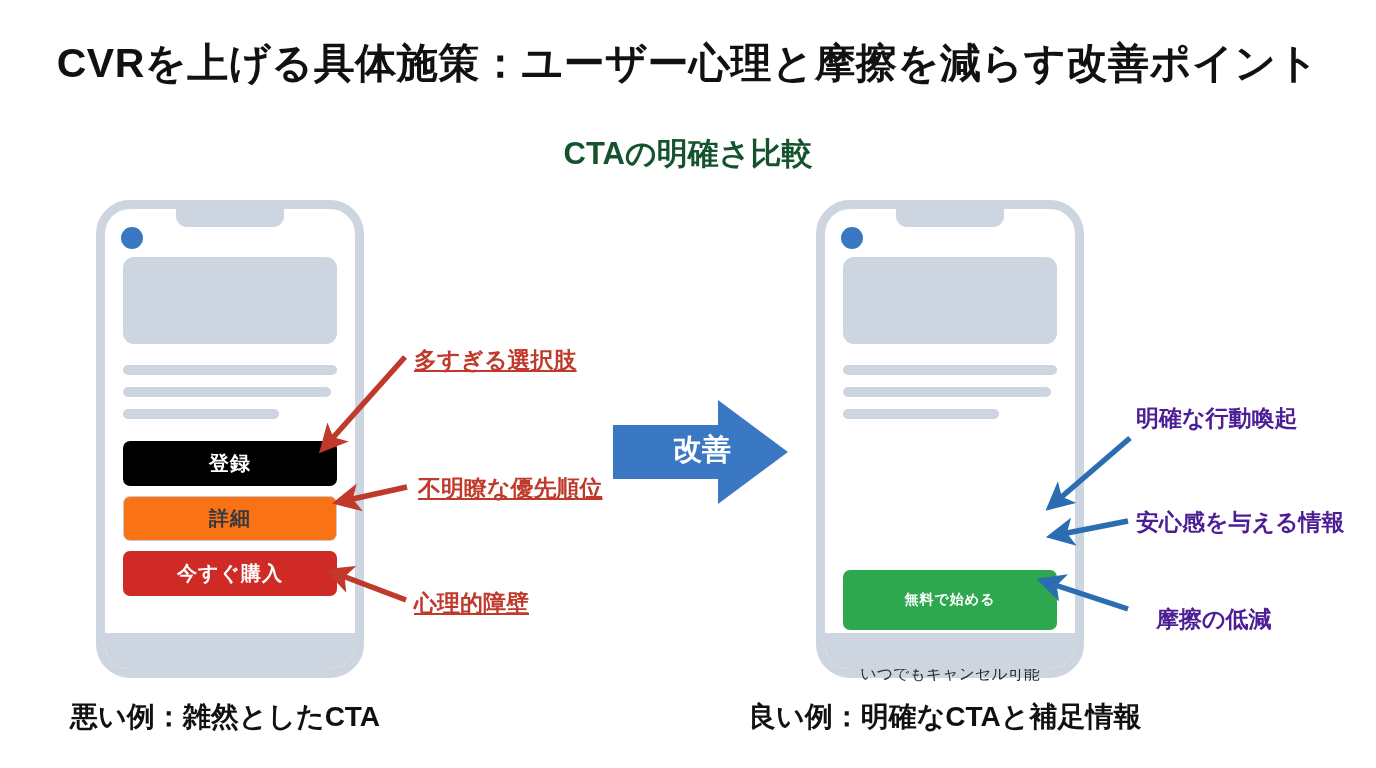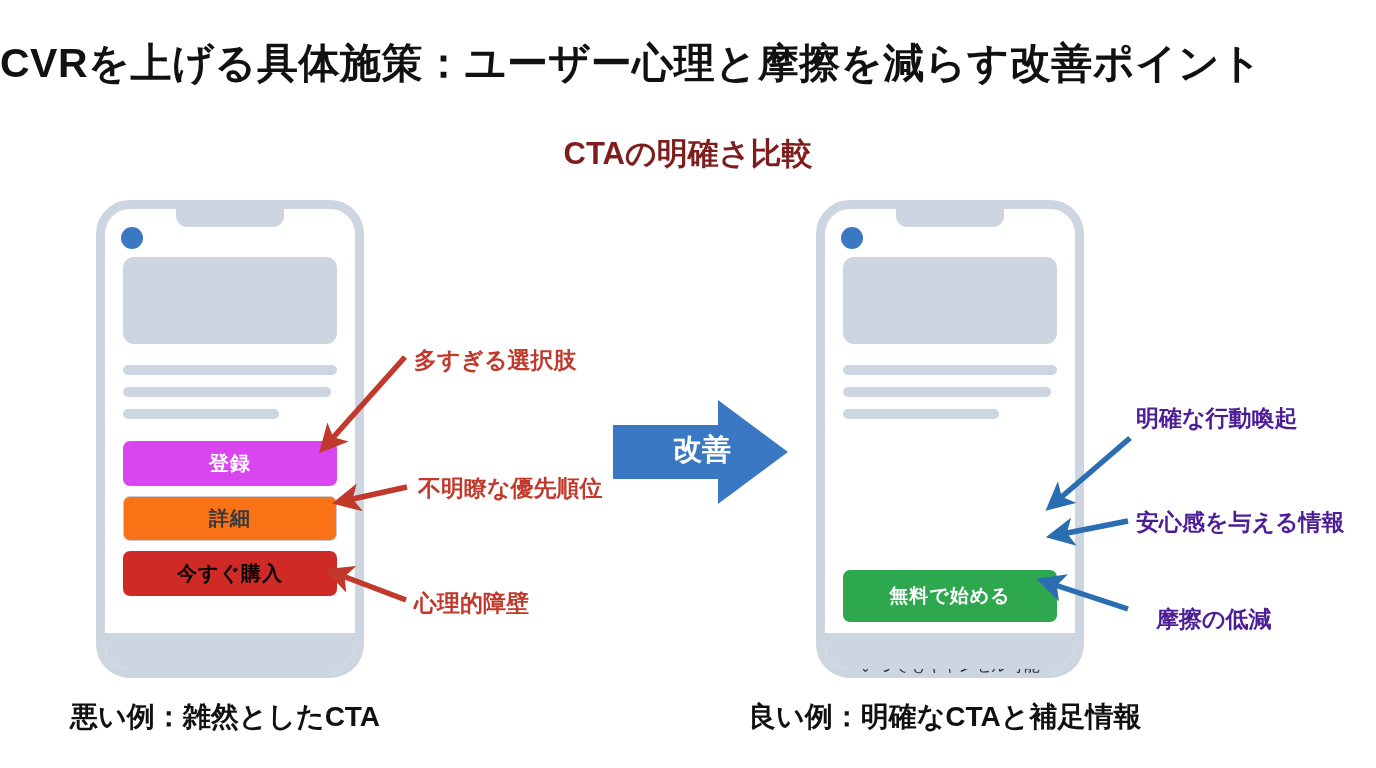--- a/index.html
+++ b/index.html
@@ -21,36 +21,36 @@
     width: 1376px;
     height: 768px;
   }
 
   
   .main-title {
     position: absolute;
     left: 0;
     top: 36px;
     width: 1376px;
-    text-align: left;
+    text-align: center;
     font-size: 41px;
     font-weight: bold;
     letter-spacing: 0.5px;
     color: #111111;
     white-space: nowrap;
   }
   .sub-title {
     position: absolute;
     left: 0;
     top: 133px;
     width: 1376px;
     text-align: center;
     font-size: 31px;
     font-weight: bold;
-    color: #7f1d1d;
+    color: #14532d;
     white-space: nowrap;
   }
 
   
   .phone {
     position: absolute;
     width: 268px;
     height: 478px;
     border: 9px solid #ccd5e0;
     border-radius: 34px;
@@ -123,24 +123,24 @@
     border-radius: 7px;
     display: flex;
     align-items: center;
     justify-content: center;
     font-size: 20px;
     font-weight: bold;
     margin-bottom: 10px;
     box-sizing: border-box;
     letter-spacing: 1px;
   }
-  .cta-blue  { background: #d946ef; color: #ffffff; }
+  .cta-blue  { background: #000000; color: #ffffff; }
   .cta-gray  { background: #f97316; color: #333a42; border: 1px solid #c8ccd2; }
-  .cta-red   { background: #cf2a25; color: #000000; }
-  .cta-green { background: #2ea84f; color: #ffffff; font-size: 19px; height: 52px; }
+  .cta-red   { background: #cf2a25; color: #ffffff; }
+  .cta-green { background: #2ea84f; color: #ffffff; font-size: 14px; height: 60px; }
 
   .green-wrap { margin-top: 151px; }
   .reassure {
     margin-top: 6px;
     text-align: center;
     font-size: 16px;
     line-height: 1.42;
     color: #2b2b2b;
   }
 
@@ -155,21 +155,21 @@
   .caption-left  { left: 70px;  top: 698px; }
   .caption-right { left: 748px; top: 698px; }
 
   
   .note {
     position: absolute;
     font-size: 23px;
     font-weight: bold;
     white-space: nowrap;
   }
-  .note-bad  { color: #c0392b; }
+  .note-bad  { color: #c0392b; text-decoration: underline; }
   .note-good { color: #4c1d95; }
 
   .note-choices  { left: 414px;  top: 345px; }
   .note-priority { left: 418px;  top: 473px; }
   .note-barrier  { left: 414px;  top: 588px; }
 
   .note-cta      { left: 1136px; top: 403px; }
   .note-trust    { left: 1136px; top: 507px; }
   .note-friction { left: 1136px; top: 604px; margin-left: 20px; }
 

